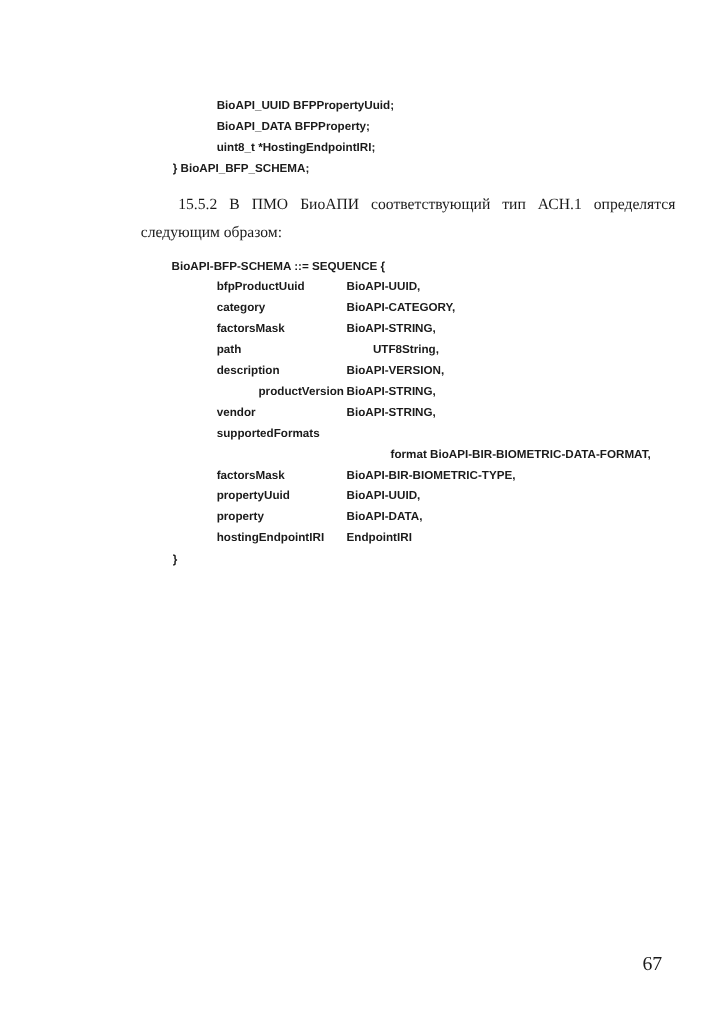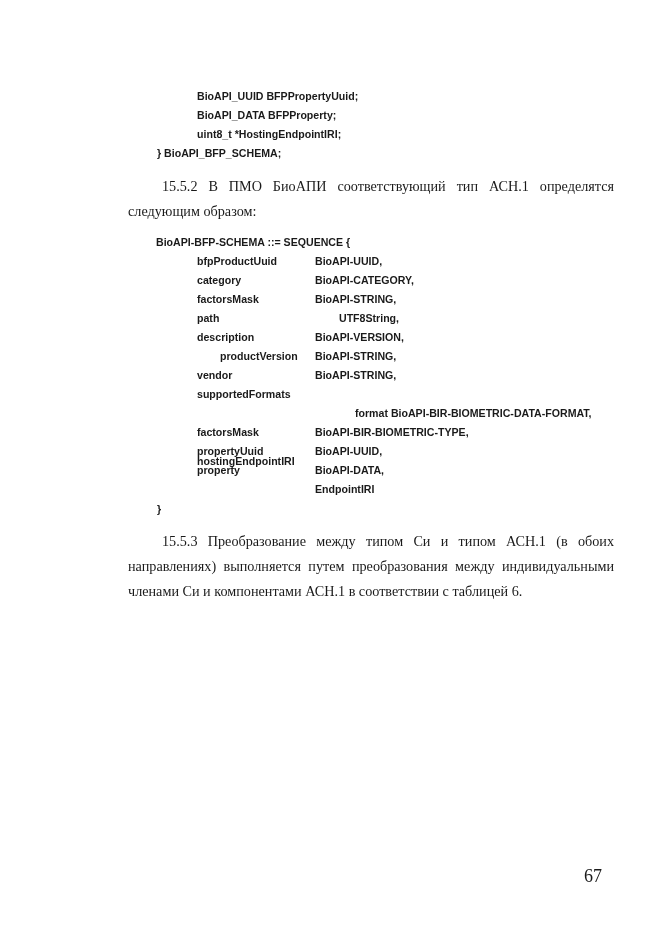--- a/index.html
+++ b/index.html
@@ -38,42 +38,39 @@
 
   <div class="code sans" style="top:293px; left:197px;">factorsMask</div>
   <div class="code sans" style="top:293px; left:315px;">BioAPI-STRING,</div>
 
   <div class="code sans" style="top:312px; left:197px;">path</div>
   <div class="code sans" style="top:312px; left:315px;padding-left:24px;">UTF8String,</div>
 
   <div class="code sans" style="top:331px; left:197px;">description</div>
   <div class="code sans" style="top:331px; left:315px;">BioAPI-VERSION,</div>
 
-  <div class="code sans" style="top:350px; left:182px;padding-left:38px;">productVersion</div>
+  <div class="code sans" style="top:350px; left:197px;padding-left:38px;">productVersion</div>
   <div class="code sans" style="top:350px; left:315px;">BioAPI-STRING,</div>
 
   <div class="code sans" style="top:369px; left:197px;">vendor</div>
   <div class="code sans" style="top:369px; left:315px;">BioAPI-STRING,</div>
 
   <div class="code sans" style="top:388px; left:197px;">supportedFormats</div>
 
   <div class="code sans" style="top:407px; left:355px;">format BioAPI-BIR-BIOMETRIC-DATA-FORMAT,</div>
 
   <div class="code sans" style="top:426px; left:197px;">factorsMask</div>
   <div class="code sans" style="top:426px; left:315px;">BioAPI-BIR-BIOMETRIC-TYPE,</div>
 
   <div class="code sans" style="top:445px; left:197px;">propertyUuid</div>
   <div class="code sans" style="top:445px; left:315px;">BioAPI-UUID,</div>
 
   <div class="code sans" style="top:464px; left:197px;">property</div>
   <div class="code sans" style="top:464px; left:315px;">BioAPI-DATA,</div>
 
-  <div class="code sans" style="top:455px; left:197px;">hostingEndpointIRI</div>
+  <div class="code sans" style="top:483px; left:197px;">hostingEndpointIRI</div>
   <div class="code sans" style="top:483px; left:315px;">EndpointIRI</div>
 
   <div class="code sans" style="top:503px; left:157px;">}</div>
 
-  <div class="para serif" style="top:529px;">
-    <div class="first">15.5.3 Преобразование между типом Си и типом АСН.1 (в обоих направлениях) выполняется путем преобразования между индивидуальными членами Си и компонентами АСН.1 в соответствии с таблицей 6.</div>
-  </div>
 
   <div class="page-num serif">67</div>
 </div>
 
 </body></html>

